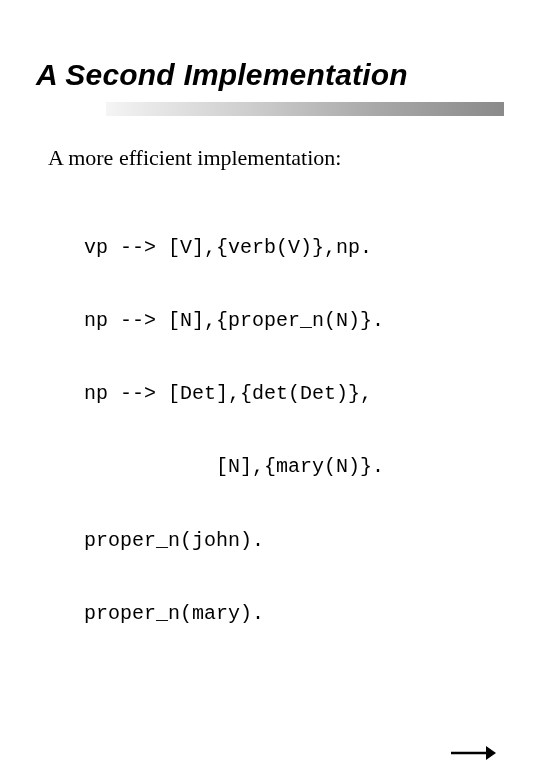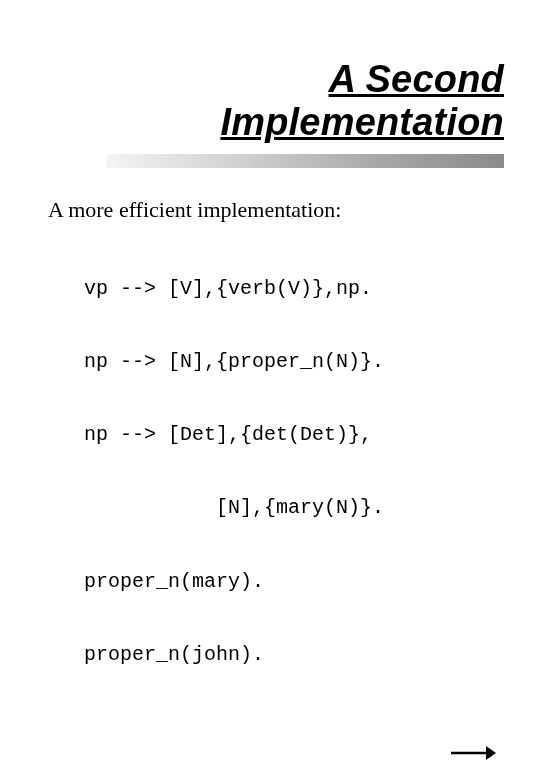--- a/index.html
+++ b/index.html
@@ -17,38 +17,36 @@
     height: 780px;
     box-sizing: border-box;
   }
   .title-block {
     padding: 58px 36px 0 36px;
   }
   .title {
     font-family: Arial, Helvetica, sans-serif;
     font-weight: 700;
     font-style: italic;
-    font-size: 38px;
-    text-align: right;
+    font-size: 30px;
     margin: 0 0 10px 0;
     letter-spacing: 0.2px;
-    text-decoration: underline;
   }
   .underline-bar {
     height: 14px;
     margin: 0 0 0 70px;
     background: linear-gradient(to right, #f5f5f5 0%, #e9e9e9 10%, #cfcfcf 35%, #a8a8a8 68%, #8a8a8a 100%);
   }
   .body {
     padding: 28px 48px 0 48px;
     font-size: 22px;
     line-height: 1.28;
   }
   .intro {
-    margin: 0 0 4px 0;
+    margin: 0 0 15px 0;
   }
   .code {
     font-family: "Courier New", Courier, monospace;
     font-size: 20px;
     white-space: pre;
     margin: 0 0 4px 36px;
     line-height: 1.22;
   }
   .arrow {
     position: absolute;
@@ -68,22 +66,22 @@
   </div>
 
   <div class="body">
     <p class="intro">A more efficient implementation:</p>
 
     <div class="code">
       <div>vp --&gt; [V],{verb(V)},np.</div>
       <div>np --&gt; [N],{proper_n(N)}.</div>
       <div>np --&gt; [Det],{det(Det)},</div>
       <div>           [N],{mary(N)}.</div>
+      <div>proper_n(john).</div>
       <div>proper_n(mary).</div>
-      <div>proper_n(john).</div>
       
       
       
     </div>
 
   </div>
 
   <div class="arrow">
     <svg width="46" height="18" viewBox="0 0 46 18">
       <line x1="1" y1="9" x2="38" y2="9" stroke="#000" stroke-width="2.4"></line>

